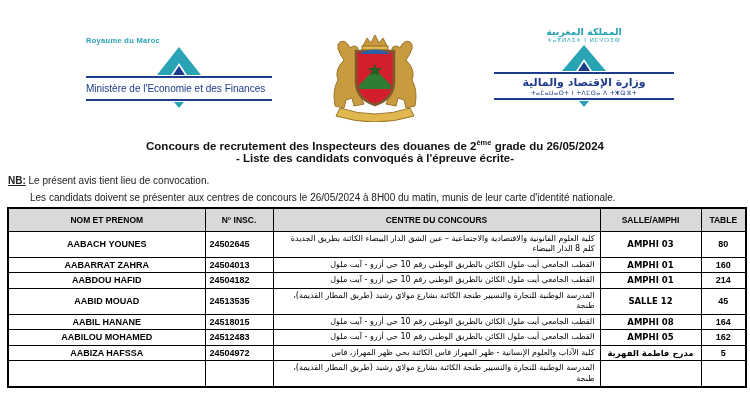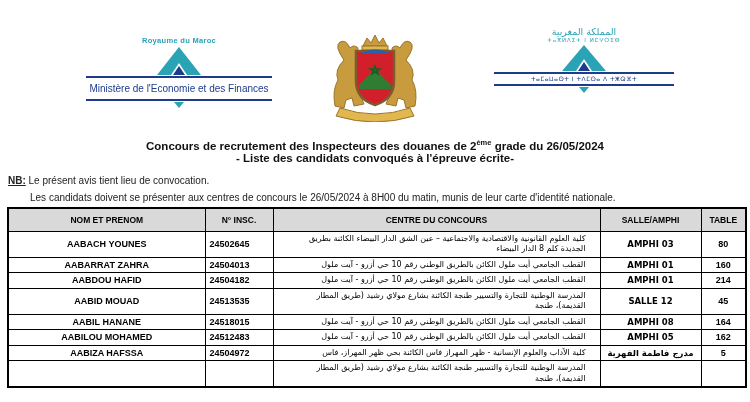--- a/index.html
+++ b/index.html
@@ -10,21 +10,20 @@
     height: 402px;
     background: #ffffff;
     overflow: hidden;
     font-family: "Liberation Sans", sans-serif;
     color: #1a1a1a;
   }
 
   
   .logo-left {
     position: absolute; left: 86px; top: 36px; width: 186px;
-    text-align: center;
   }
   .logo-left .kingdom {
     color: #2aa3b5; font-weight: bold; font-size: 7.5px; letter-spacing: .3px;
   }
   .tri-icon { display: block; margin: 2px auto 0; }
   .blue-rule { height: 2px; background: #1e3c8c; margin: 1px 0; }
   .logo-left .ministry {
     color: #1e3c8c; font-weight: normal; font-size: 10px; white-space: nowrap;
     padding: 4px 0;
   }
@@ -34,21 +33,21 @@
     border-top: 6px solid #2aa3b5;
   }
 
   .coat { position: absolute; left: 306px; top: 30px; }
 
   .logo-right {
     position: absolute; left: 494px; top: 26px; width: 180px;
     text-align: center; direction: rtl;
     font-family: "DejaVu Sans", sans-serif;
   }
-  .logo-right .kingdom-ar { color: #2aa3b5; font-weight: normal; font-size: 9.5px; }
+  .logo-right .kingdom-ar { color: #2aa3b5; font-weight: bold; font-size: 9.5px; }
   .logo-right .tifinagh { color: #2aa3b5; font-size: 5.5px; letter-spacing: 1px; direction: ltr; }
   .logo-right .ministry-ar { color: #1e3c8c; font-weight: bold; font-size: 11px; padding-top: 1px; }
   .logo-right .tifinagh2 { color: #1e3c8c; font-size: 6px; letter-spacing: .5px; direction: ltr; padding-bottom: 1px; }
 
   
   .doc-title {
     position: absolute; left: 0; top: 138px; width: 750px;
     text-align: center; font-weight: bold; font-size: 11.5px; color: #111;
   }
   .doc-title sup { font-size: 7.5px; }
@@ -75,21 +74,21 @@
   th, td { border: 1px solid #000; overflow: hidden; }
   thead th {
     background: #d9d9d9; font-weight: bold; font-size: 8.5px;
     height: 23px; text-align: center; color: #000; margin-left: 36px;
   }
   td { padding: 2px 4px; vertical-align: middle; }
   .c-name  { font-weight: bold; font-size: 9px; text-align: center; color: #000; }
   .c-insc  { font-weight: 600; font-size: 9px; text-align: left; color: #000; }
   .c-centre {
     direction: rtl; text-align: right; font-size: 8px; line-height: 10.5px;
-    font-family: "DejaVu Sans", sans-serif; color: #000; padding: 2px 14px;
+    font-family: "DejaVu Sans", sans-serif; color: #000; padding: 2px 5px;
   }
   .c-salle { font-weight: bold; font-size: 8.5px; text-align: center; color: #000;
              font-family: "DejaVu Sans","Liberation Sans",sans-serif; }
   .c-table { font-weight: bold; font-size: 9px; text-align: center; color: #000; }
   tbody tr { min-height: 20px; }
 </style>
 </head>
 <body>
 
 <div id="page">
@@ -129,20 +128,21 @@
 
   <div class="logo-right">
     <div class="kingdom-ar">المملكة المغربية</div>
     <div class="tifinagh">ⵜⴰⴳⵍⴷⵉⵜ ⵏ ⵍⵎⵖⵔⵉⴱ</div>
     <svg class="tri-icon" width="44" height="26" viewBox="0 0 44 26">
       <polygon points="22,0 44,26 0,26" fill="#2aa3b5"></polygon>
       <polygon points="22,14 30,26 14,26" fill="#ffffff"></polygon>
       <polygon points="22,17 28,26 16,26" fill="#1e3c8c"></polygon>
     </svg>
     <div class="blue-rule"></div>
+    <div class="ministry-ar">وزارة الإقتصاد والمالية</div>
     <div class="tifinagh2">ⵜⴰⵎⴰⵡⴰⵙⵜ ⵏ ⵜⴷⵎⵙⴰ ⴷ ⵜⵥⵕⴼⵜ</div>
     <div class="blue-rule"></div>
     <div class="down-tri"></div>
   </div>
 
   <div class="doc-title">
     <span>Concours de recrutement des Inspecteurs des douanes de 2</span><sup>ème</sup><span> grade du 26/05/2024</span>
   </div>
   <div class="doc-subtitle">- Liste des candidats convoqués à l'épreuve écrite-</div>
 

